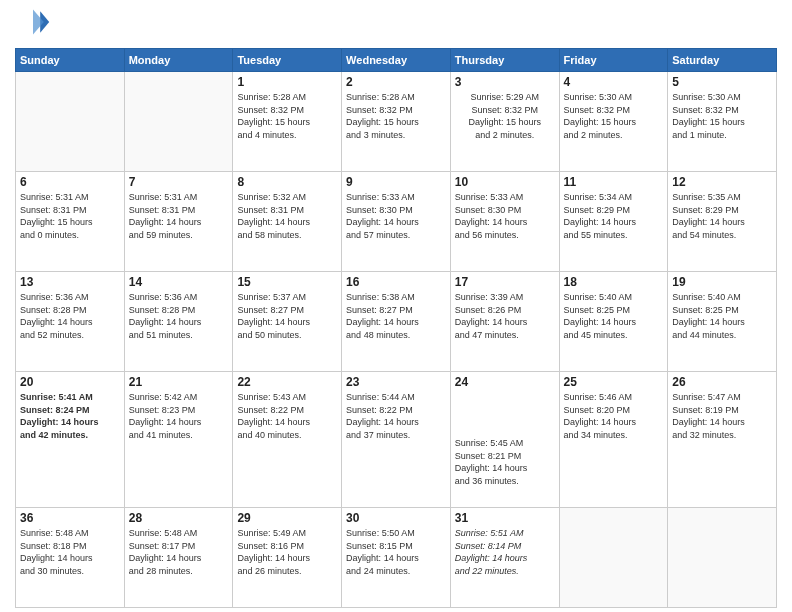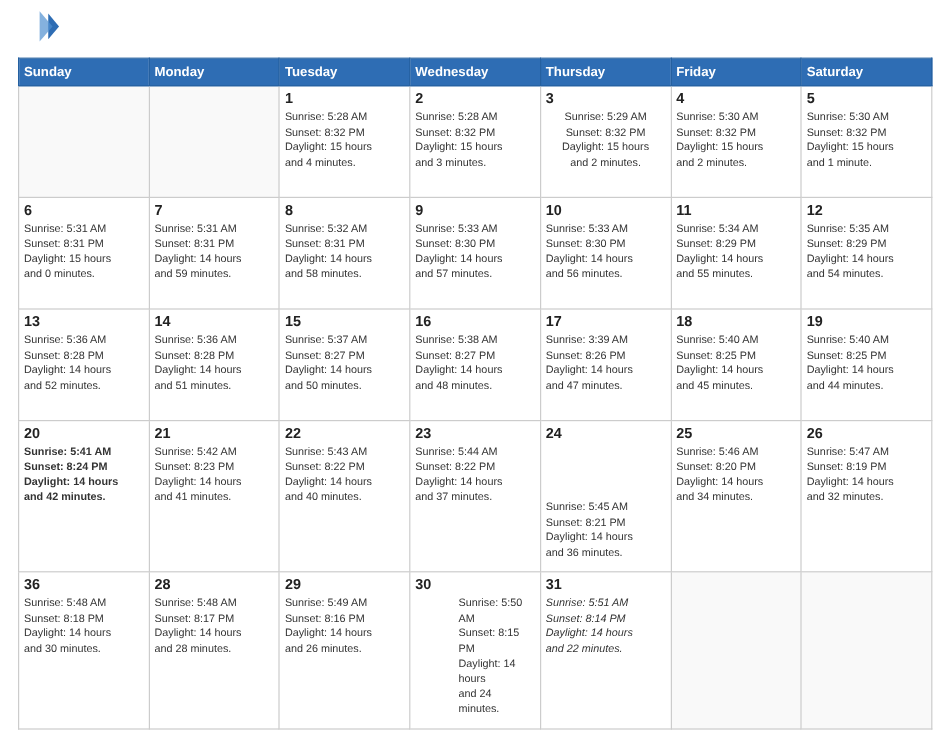--- a/index.html
+++ b/index.html
@@ -335,21 +335,21 @@
           </td>
           <td>
             <span class="day-num">29</span>
             <div class="cell-text" style="white-space: pre-line;">Sunrise: 5:49 AM
 Sunset: 8:16 PM
 Daylight: 14 hours
 and 26 minutes.</div>
           </td>
           <td>
             <span class="day-num">30</span>
-            <div class="cell-text" style="white-space: pre-line; margin-left: 36px;">Sunrise: 5:50 AM
+            <div class="cell-text" style="white-space: pre-line;">Sunrise: 5:50 AM
 Sunset: 8:15 PM
 Daylight: 14 hours
 and 24 minutes.</div>
           </td>
           <td>
             <span class="day-num">31</span>
             <div class="cell-text" style="white-space: pre-line; font-style: italic;">Sunrise: 5:51 AM
 Sunset: 8:14 PM
 Daylight: 14 hours
 and 22 minutes.</div>

